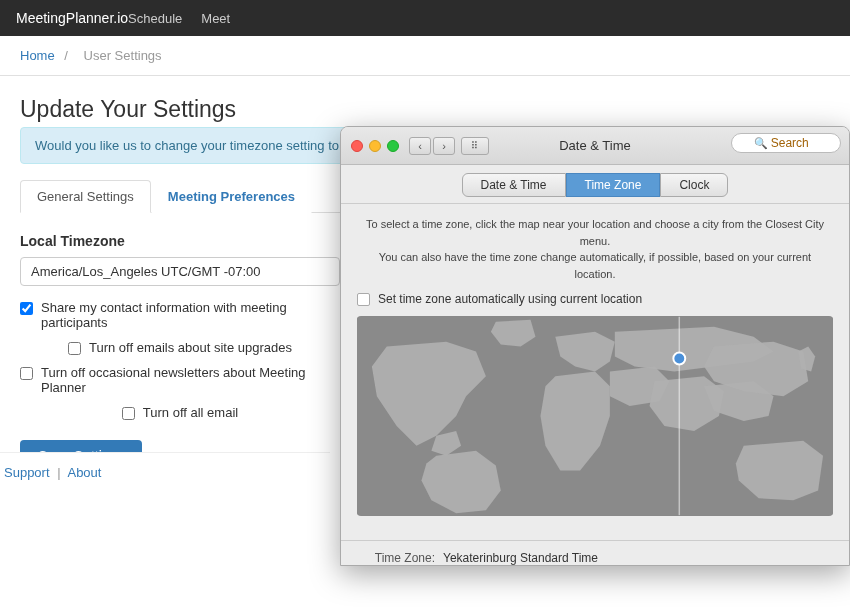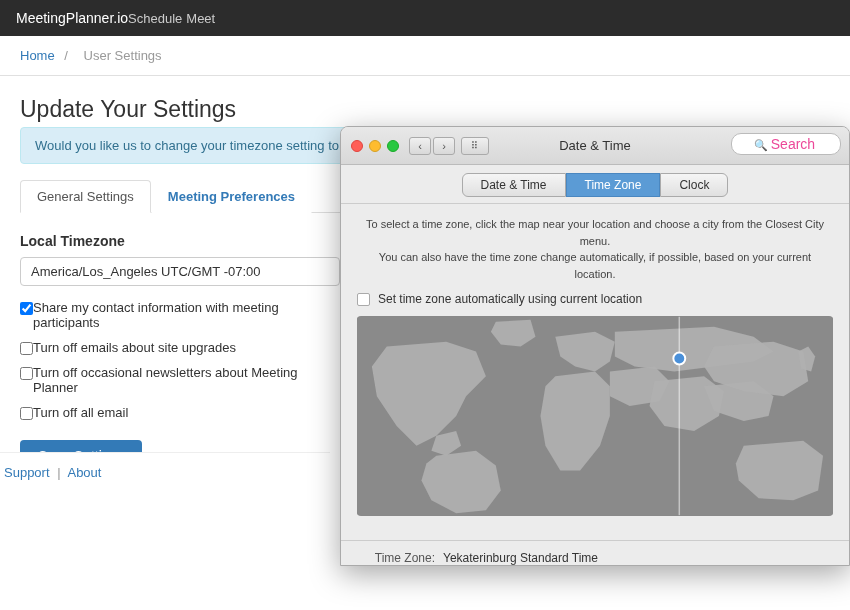--- a/index.html
+++ b/index.html
@@ -8,21 +8,21 @@
     
     .top-nav {
       background: #2c2c2c;
       height: 36px;
       display: flex;
       align-items: center;
       padding: 0 16px;
       justify-content: flex-start;
     }
     .top-nav-brand { color: #fff; font-size: 14px; font-weight: 500; }
-    .top-nav-links { display: flex; gap: 4px; }
+    .top-nav-links { display: flex; gap: 19px; }
     .top-nav-links a { color: #ccc; text-decoration: none; font-size: 13px; }
 
     
     .breadcrumb {
       background: #fff;
       border-bottom: 1px solid #e0e0e0;
       padding: 12px 20px;
       font-size: 13px;
       color: #555;
     }
@@ -78,21 +78,21 @@
       width: 100%;
       padding: 6px 10px;
       border: 1px solid #ccc;
       border-radius: 4px;
       font-size: 13px;
       color: #333;
       margin-bottom: 14px;
       background: #fff;
     }
 
-    .checkbox-row { display: flex; align-items: flex-start; margin-bottom: 10px; font-size: 13px; color: #333; }
+    .checkbox-row { display: flex; align-items: flex-start; margin-bottom: 10px; gap: 8px; font-size: 13px; color: #333; justify-content: center; }
     .checkbox-row input[type="checkbox"] { margin-top: 2px; }
 
     .btn-save {
       background: #337ab7;
       color: #fff;
       border: none;
       border-radius: 4px;
       padding: 8px 18px;
       font-size: 14px;
       cursor: pointer;
@@ -338,21 +338,21 @@
           <div class="mac-dot yellow"></div>
           <div class="mac-dot green"></div>
         </div>
         <div class="mac-nav-btns">
           <div class="mac-nav-btn">‹</div>
           <div class="mac-nav-btn">›</div>
         </div>
         <div class="mac-grid-btn">⠿</div>
         <span class="mac-title">Date &amp; Time</span>
         <div class="mac-search">
-          <span style="color:#aaa; font-size:11px;">🔍 </span><span style="color:#ec4899; font-size:14px;">Search</span>
+          <span style="color:#aaa; font-size:11px;">🔍 </span><span style="color:#a16207; font-size:12px;">Search</span>
         </div>
       </div>
 
       <div class="mac-tabbar">
         <div class="mac-tab">Date &amp; Time</div>
         <div class="mac-tab active-tab">Time Zone</div>
         <div class="mac-tab">Clock</div>
       </div>
 
       <div class="mac-body">

